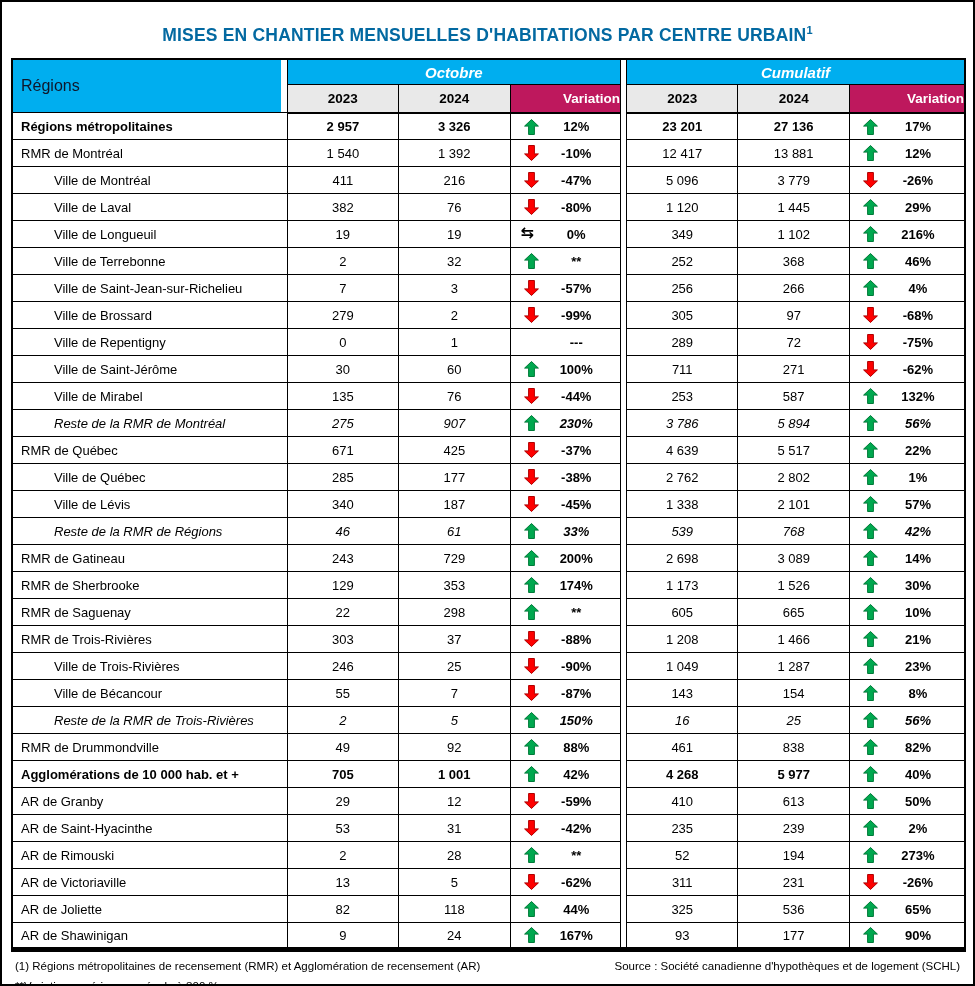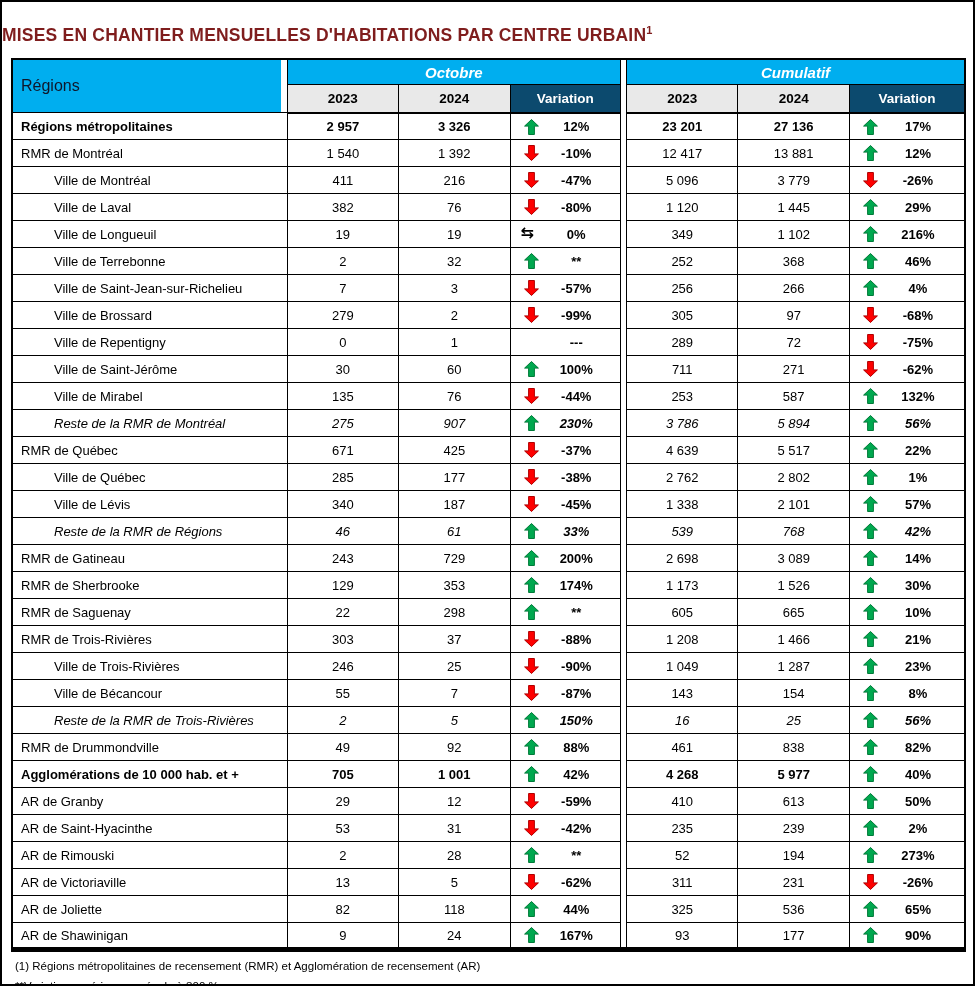--- a/index.html
+++ b/index.html
@@ -8,23 +8,24 @@
     width: 975px; height: 986px;
     border: 2px solid #000;
     background: #fff;
     font-family: "Liberation Sans", "DejaVu Sans", sans-serif;
     position: relative;
     overflow: hidden;
   }
   .title {
     margin-top: 18px;
     margin-bottom: 13px;
+    text-align: center;
     font-size: 17.5px;
     font-weight: bold;
-    color: #7f1d1d;
+    color: #0369a1;
     line-height: 20px;
     letter-spacing: 0.2px;
   }
   .title sup { font-size: 11px; vertical-align: super; }
 
   table.main {
     margin-left: 9px;
     width: 955px;
     border-collapse: collapse;
     table-layout: fixed;
@@ -44,23 +45,23 @@
     background: #00AEEF; color: #fff;
     font-size: 15px; font-weight: bold;
     height: 26px; text-align: center; font-style: italic;
   }
   th.year {
     background: #E9E9E9; color: #000;
     font-size: 13.5px; font-weight: bold;
     height: 28px; text-align: center;
   }
   th.variation-h {
-    background: #0c4a6e; color: #fff;
+    background: #be185d; color: #fff;
     font-size: 13.5px; font-weight: bold;
-    text-align: center;
+    text-align: right;
     margin-left: 33px;
   }
   thead tr.sub th { border-bottom: 2px solid #000; }
   th.hsep { border: none; border-right: 1px solid #000; background: #fff; }
   th.vsep { border-top: none; border-bottom: none;
             border-left: 1px solid #000; border-right: 1px solid #000; background: #fff; }
 
   
   td { height: 27px; font-size: 13px; color: #000; background: #fff; }
   td.label { text-align: left; padding-left: 8px; border-right: none; }
@@ -592,15 +593,16 @@
               </svg></span><span class="val">90%</span></td>
         </tr>
       </tbody>
   </table>
 
   <div class="footnotes">
     <div class="fn-left">
       <div>(1) Régions métropolitaines de recensement (RMR) et Agglomération de recensement (AR)</div>
       <div>**Variation supérieure ou égale à 300 %</div>
     </div>
+    <div class="fn-source">Source : Société canadienne d'hypothèques et de logement (SCHL)</div>
   </div>
 
 </div>
 
 </body></html>

